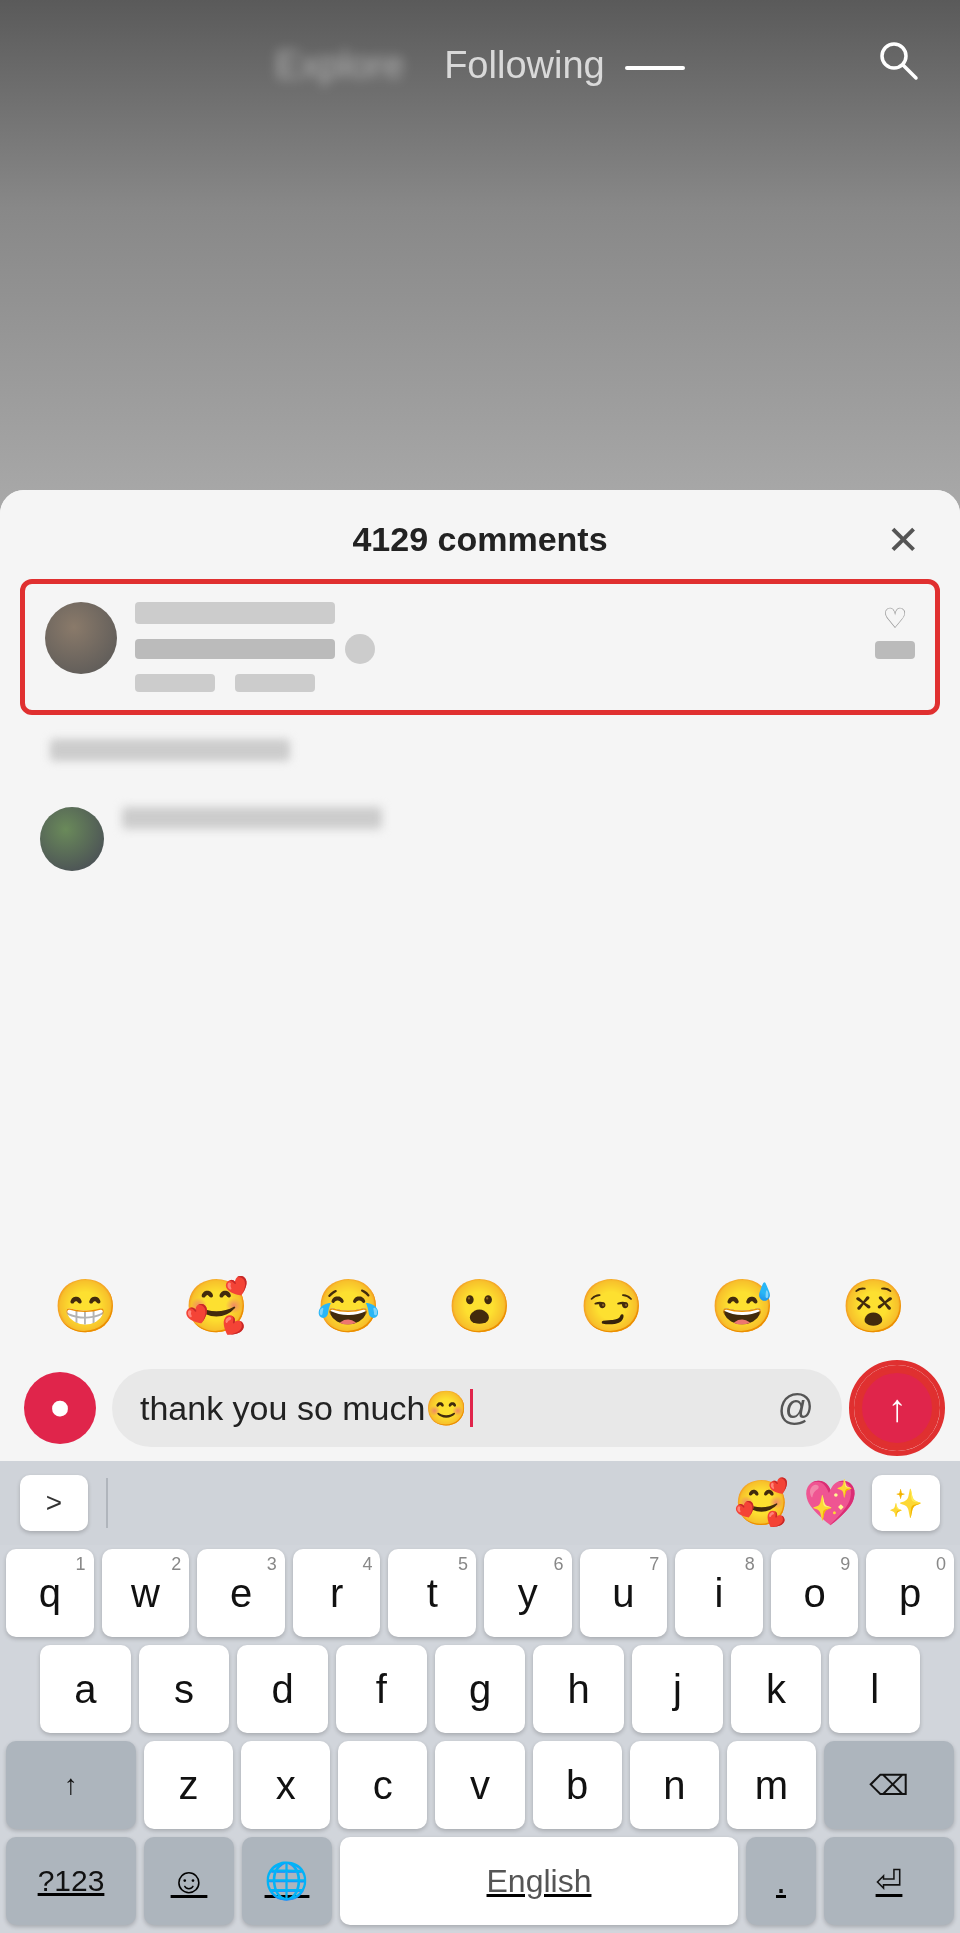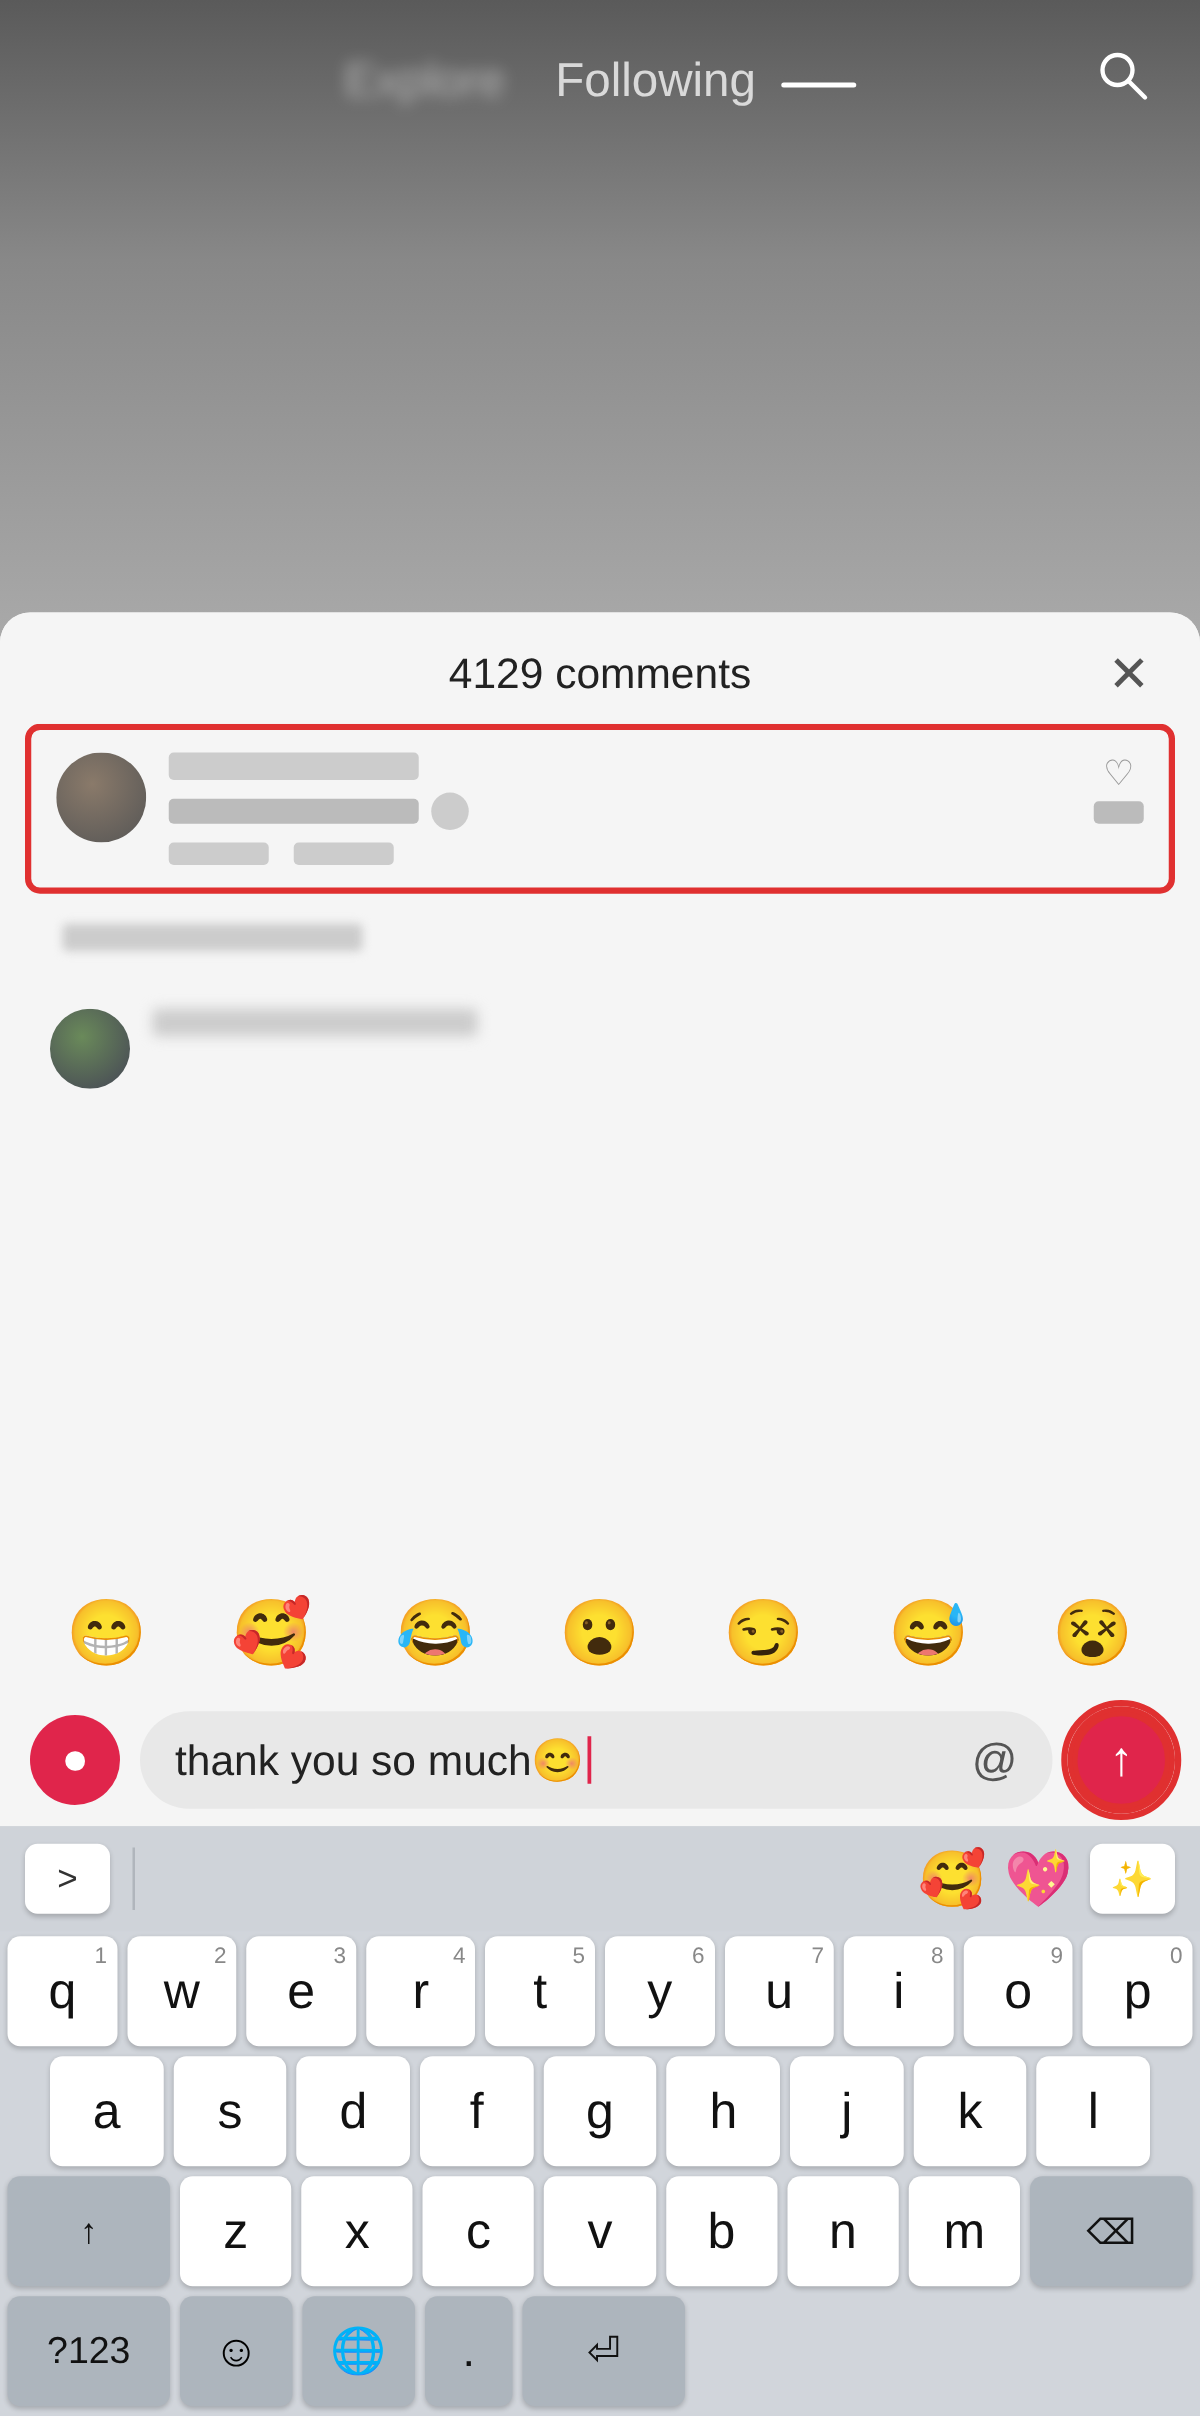--- a/index.html
+++ b/index.html
@@ -92,21 +92,21 @@
       display: flex;
       align-items: center;
       justify-content: center;
       padding: 30px 40px 20px;
       background: #f5f5f5;
       border-radius: 24px 24px 0 0;
       position: relative;
     }
     .comments-title {
       font-size: 34px;
-      font-weight: 400;
+      font-weight: 700;
       color: #222;
     }
     .comments-close {
       position: absolute;
       right: 40px;
       font-size: 40px;
       color: #555;
       cursor: pointer;
       font-weight: 300;
     }
@@ -407,20 +407,21 @@
     .kb-key.backspace {
       flex: 0 0 130px;
     }
 
     
     .kb-bottom-row {
       display: flex;
       align-items: center;
       padding: 4px 6px 8px;
       gap: 8px;
+      text-decoration: underline;
     }
     .kb-123-btn {
       flex: 0 0 130px;
       height: 88px;
       background: #adb5bd;
       border-radius: 10px;
       display: flex;
       align-items: center;
       justify-content: center;
       font-size: 30px;
@@ -643,20 +644,21 @@
     </div>
 
     <div class="kb-bottom-row">
       <div class="kb-123-btn">?123</div>
       <div class="kb-emoji-btn">
         <span>☺</span>
       </div>
       <div class="kb-globe-btn">
         <span>🌐</span>
       </div>
+      <div class="kb-space-btn">English</div>
       <div class="kb-period-btn">.</div>
       <div class="kb-return-btn">
         <span>⏎</span>
       </div>
     </div>
 
   </div>
 
 </div>
 

